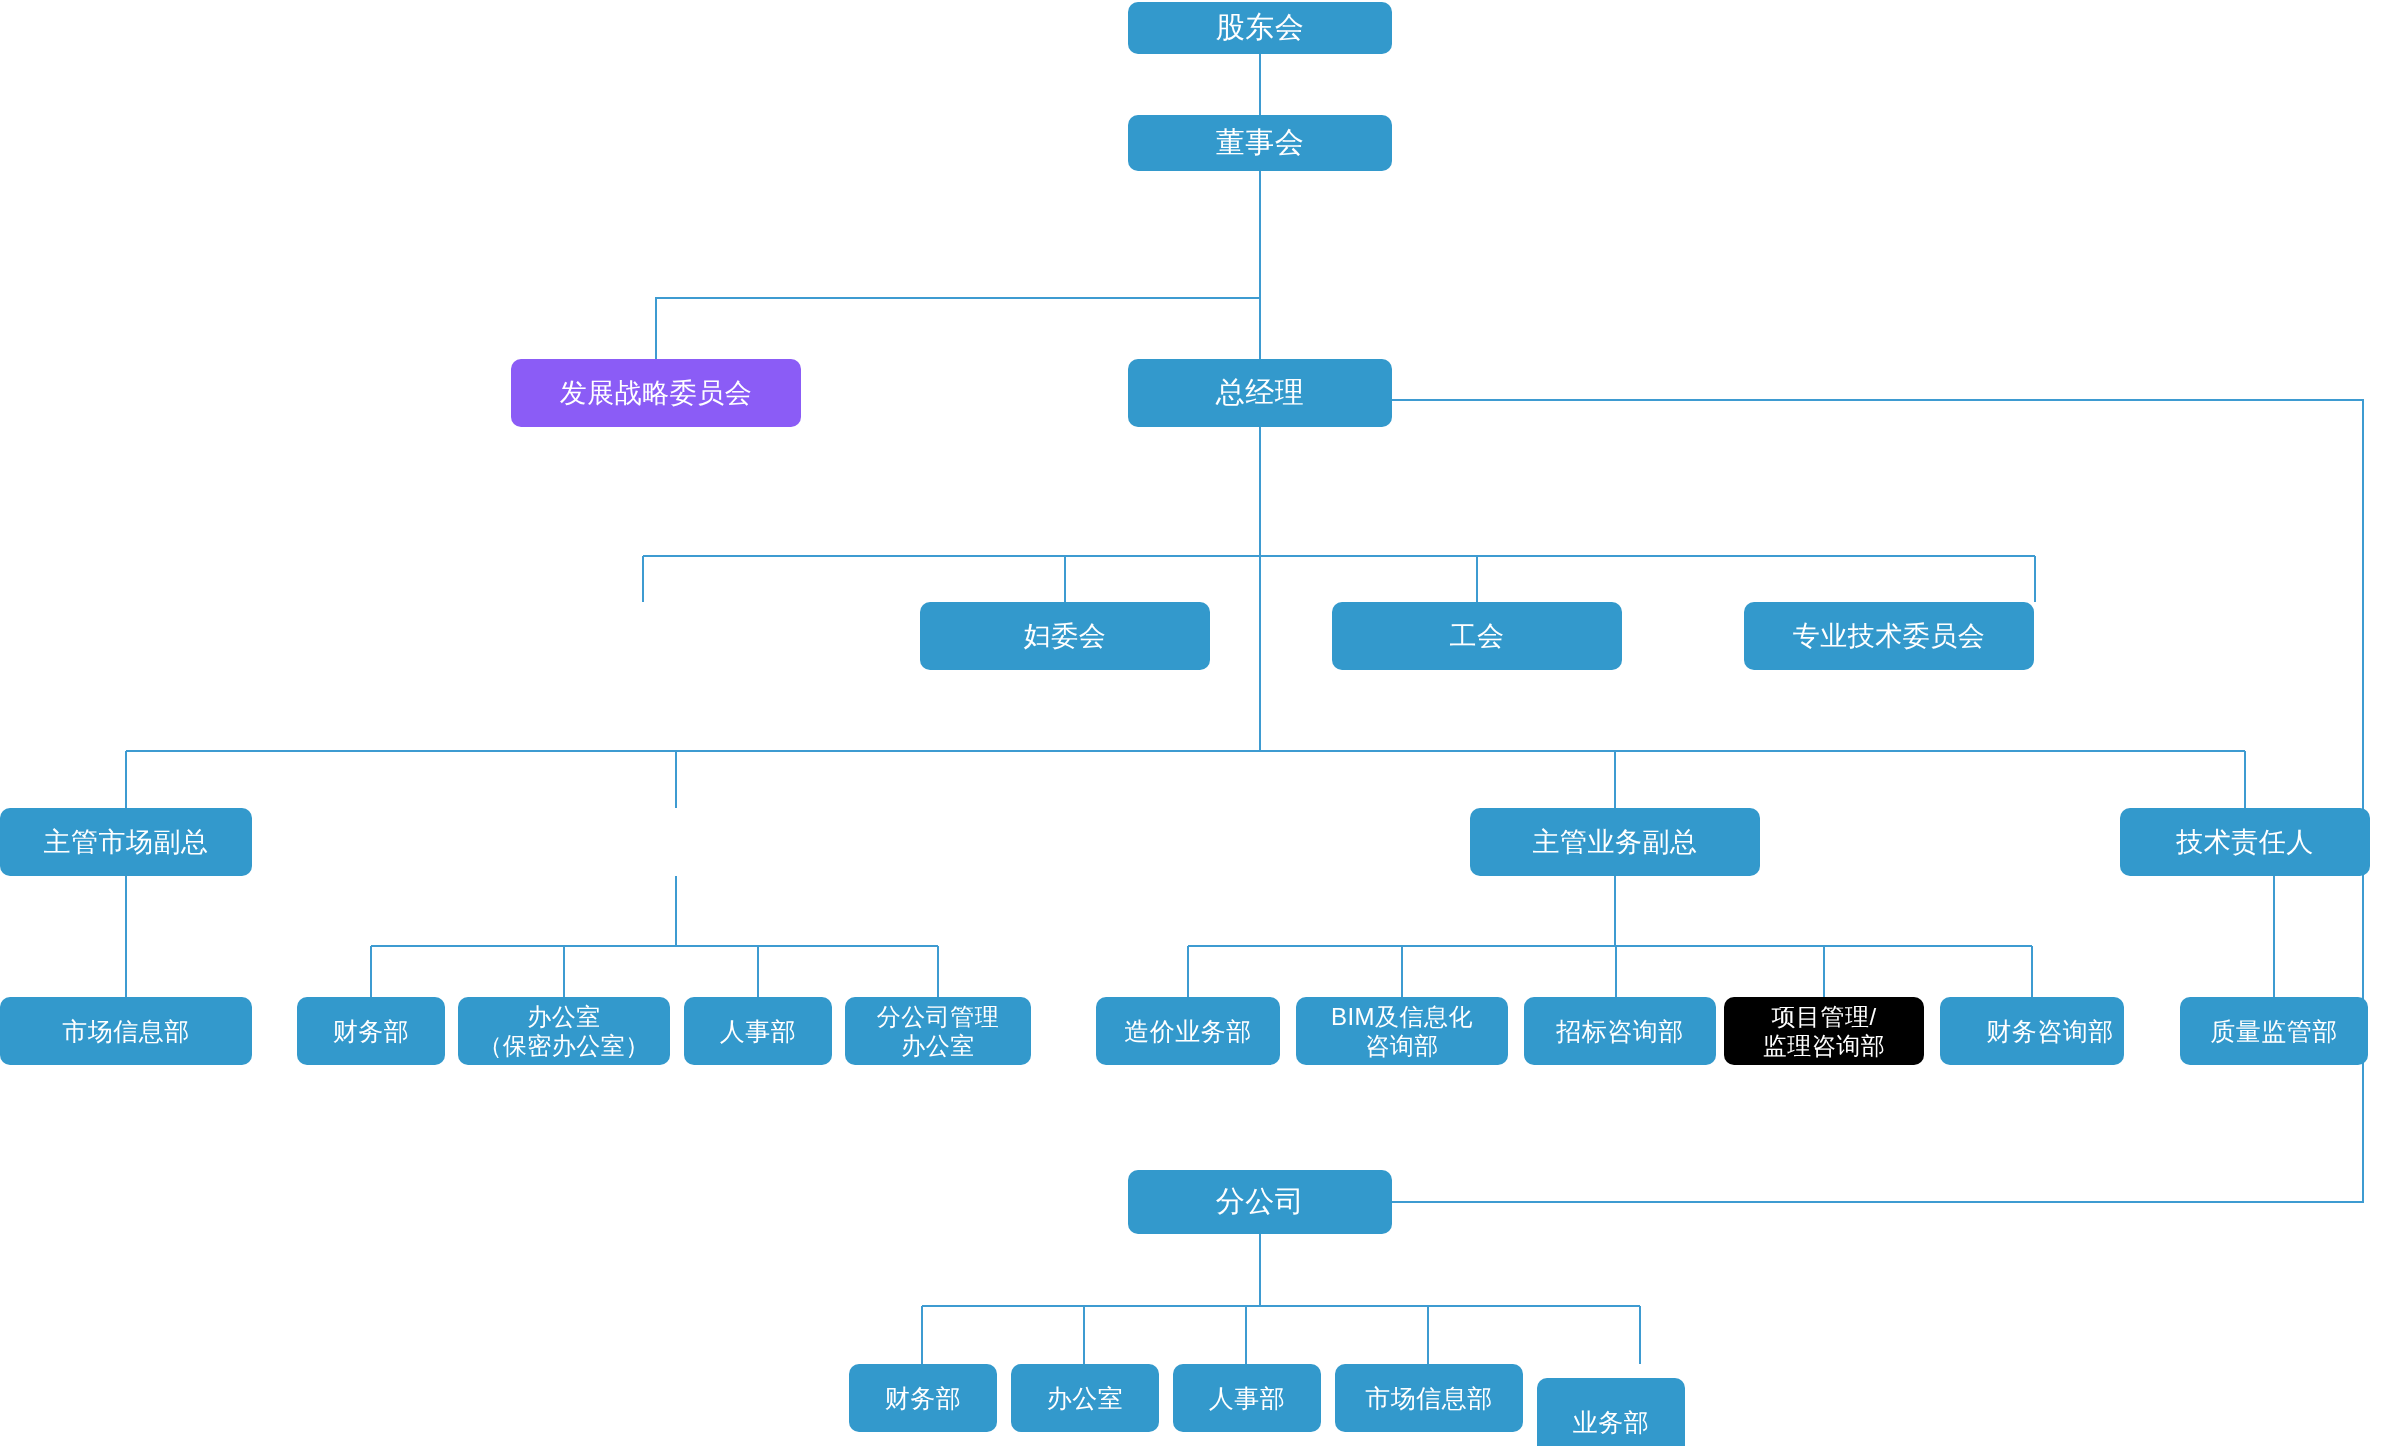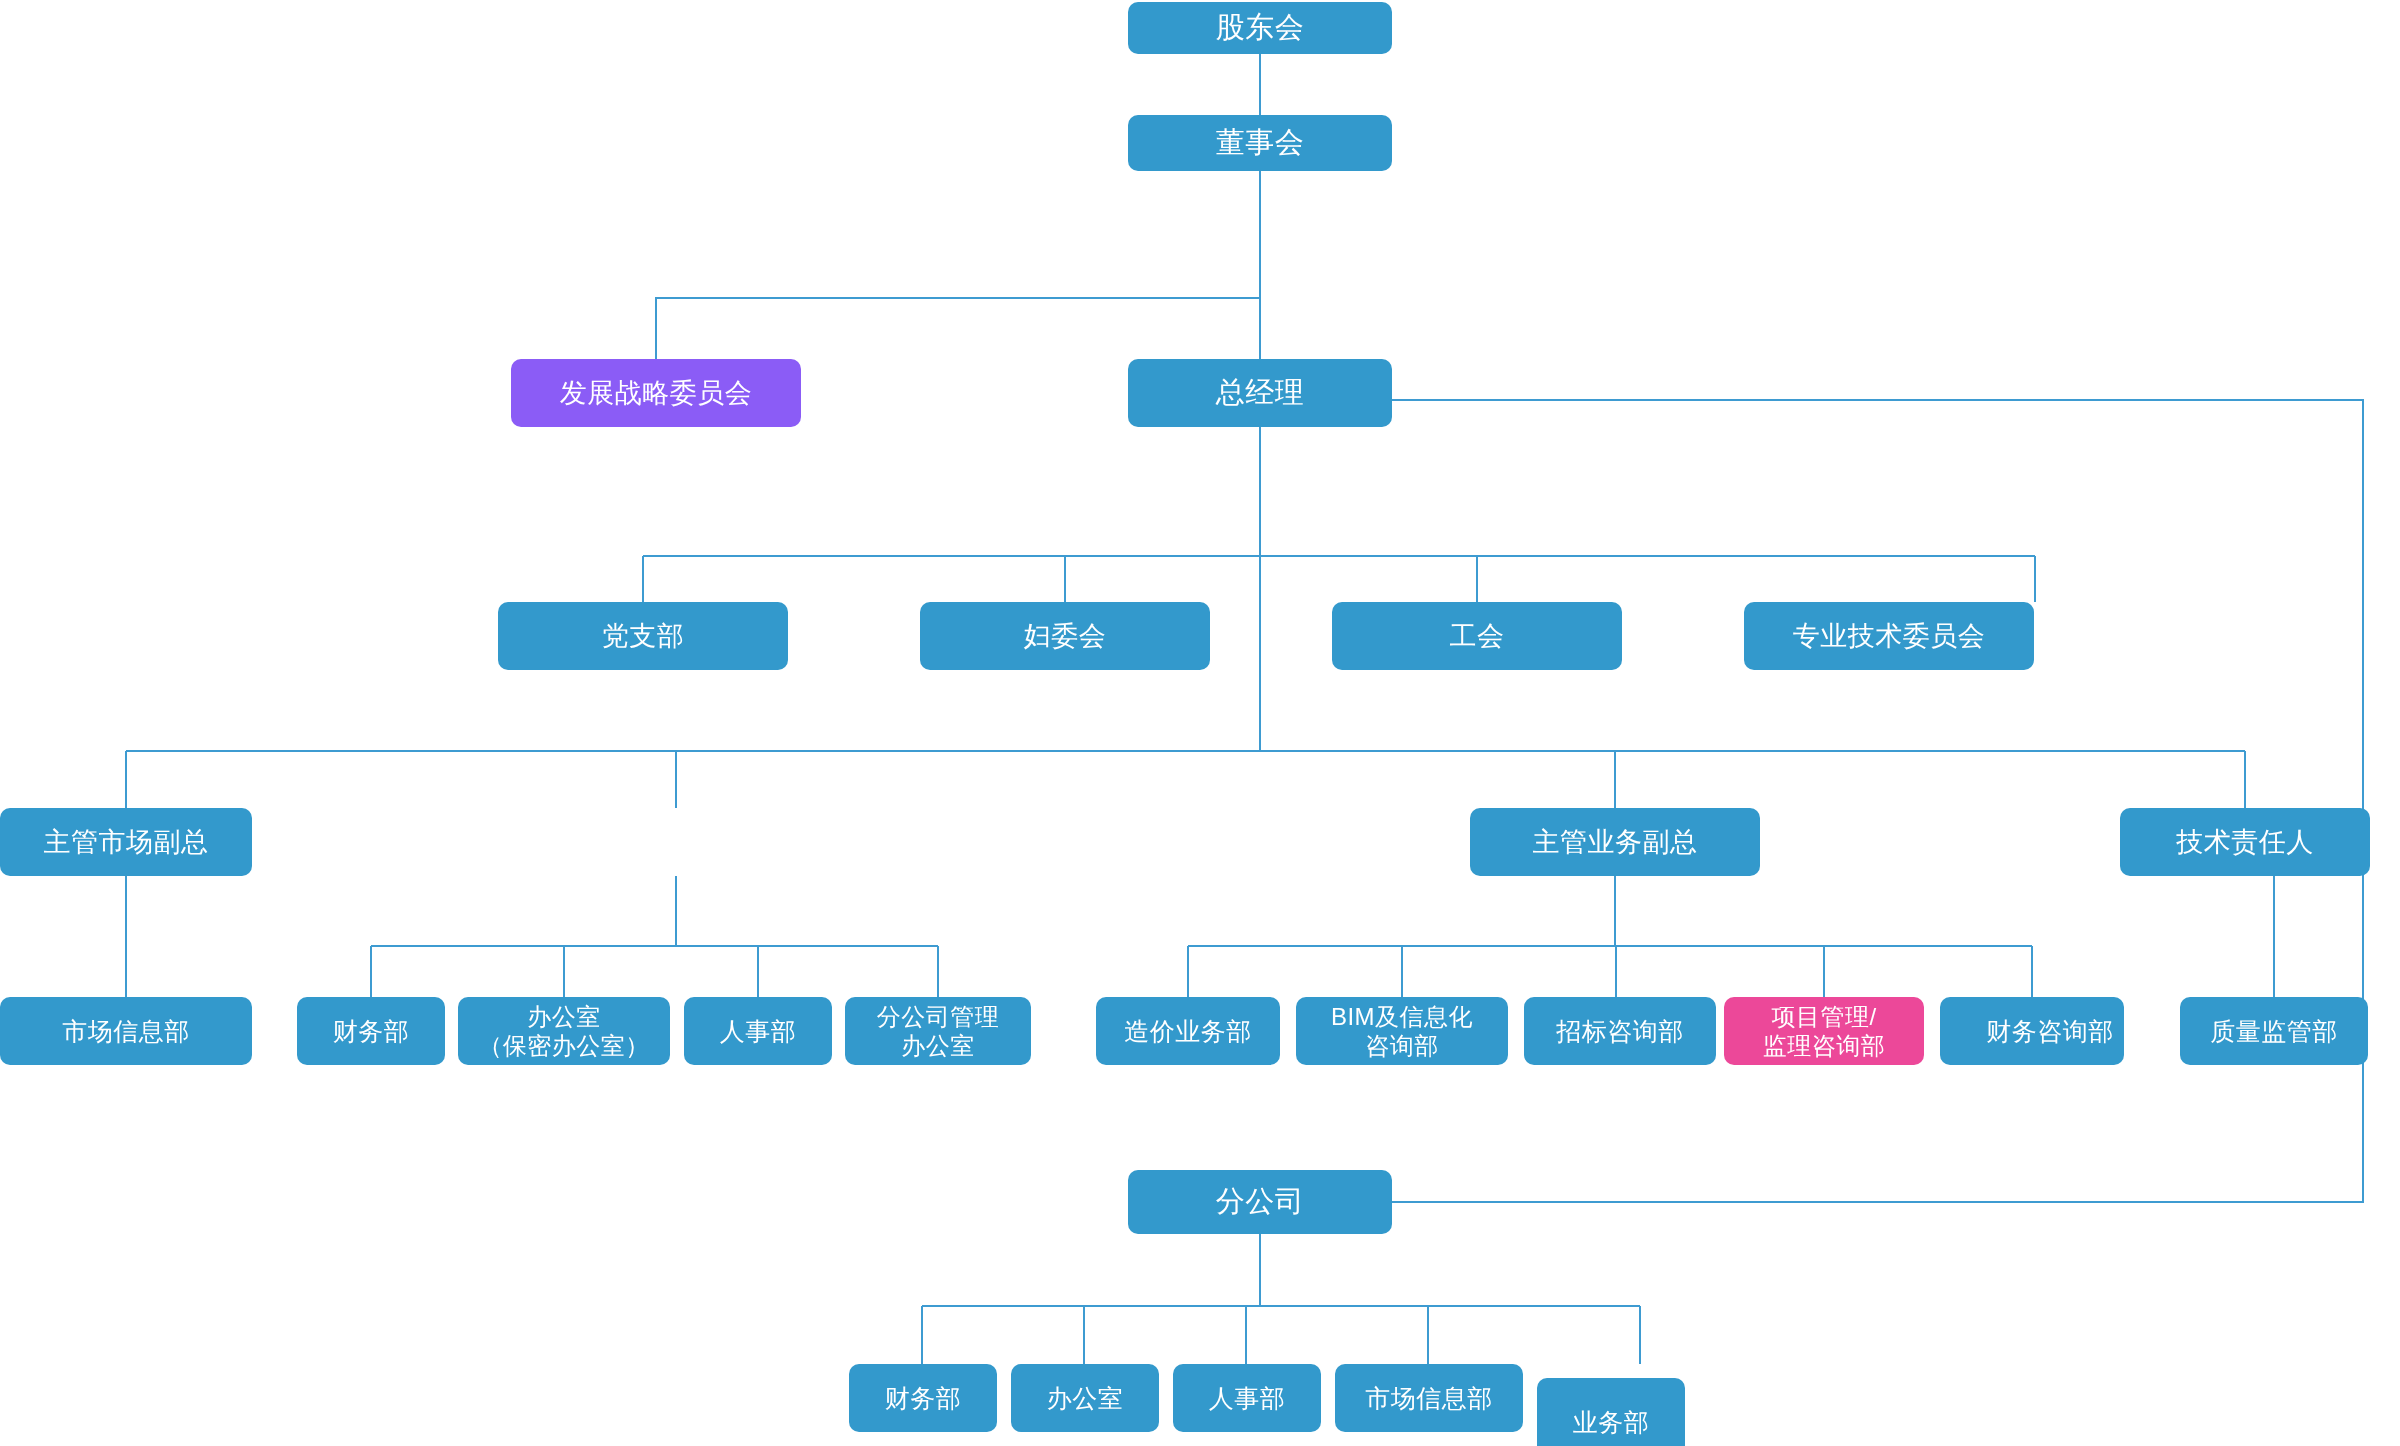--- a/index.html
+++ b/index.html
@@ -119,23 +119,20 @@
     <span class="node-label">董事会</span>
   </div>
 
   <div class="node lvl-mid" style="left: 511px; top: 359px; width: 290px; height: 68px; background: #8b5cf6; color: rgb(255, 255, 255);">
     <span class="node-label">发展战略委员会</span>
   </div>
   <div class="node lvl-top" style="left: 1128px; top: 359px; width: 264px; height: 68px; background: rgb(51, 153, 204); color: rgb(255, 255, 255);">
     <span class="node-label">总经理</span>
   </div>
 
-  <div class="node lvl-mid" style="left: 498px; top: 602px; width: 290px; height: 68px; background: rgb(51, 153, 204); color: rgb(255, 255, 255);">
-    <span class="node-label">党支部</span>
-  </div>
   <div class="node lvl-mid" style="left: 920px; top: 602px; width: 290px; height: 68px; background: rgb(51, 153, 204); color: rgb(255, 255, 255);">
     <span class="node-label">妇委会</span>
   </div>
   <div class="node lvl-mid" style="left: 1332px; top: 602px; width: 290px; height: 68px; background: rgb(51, 153, 204); color: rgb(255, 255, 255);">
     <span class="node-label">工会</span>
   </div>
   <div class="node lvl-mid" style="left: 1744px; top: 602px; width: 290px; height: 68px; background: rgb(51, 153, 204); color: rgb(255, 255, 255);">
     <span class="node-label">专业技术委员会</span>
   </div>
 
@@ -169,21 +166,21 @@
   <div class="node lvl-dept" style="left: 1096px; top: 997px; width: 184px; height: 68px; background: rgb(51, 153, 204); color: rgb(255, 255, 255);">
     <span class="node-label">造价业务部</span>
   </div>
   <div class="node lvl-small" style="left: 1296px; top: 997px; width: 212px; height: 68px; background: rgb(51, 153, 204); color: rgb(255, 255, 255);">
     <span class="node-label">BIM及信息化
 咨询部</span>
   </div>
   <div class="node lvl-dept" style="left: 1524px; top: 997px; width: 192px; height: 68px; background: rgb(51, 153, 204); color: rgb(255, 255, 255);">
     <span class="node-label">招标咨询部</span>
   </div>
-  <div class="node lvl-small" style="left: 1724px; top: 997px; width: 200px; height: 68px; background: #ec4899; color: rgb(255, 255, 255);">
+  <div class="node lvl-small" style="left: 1724px; top: 997px; width: 200px; height: 68px; background: #000000; color: rgb(255, 255, 255);">
     <span class="node-label">项目管理/
 监理咨询部</span>
   </div>
   <div class="node lvl-dept" style="left: 1940px; top: 997px; width: 184px; height: 68px; background: rgb(51, 153, 204); color: rgb(255, 255, 255); padding-left: 36px;">
     <span class="node-label">财务咨询部</span>
   </div>
   <div class="node lvl-dept" style="left: 2180px; top: 997px; width: 188px; height: 68px; background: rgb(51, 153, 204); color: rgb(255, 255, 255);">
     <span class="node-label">质量监管部</span>
   </div>
 

